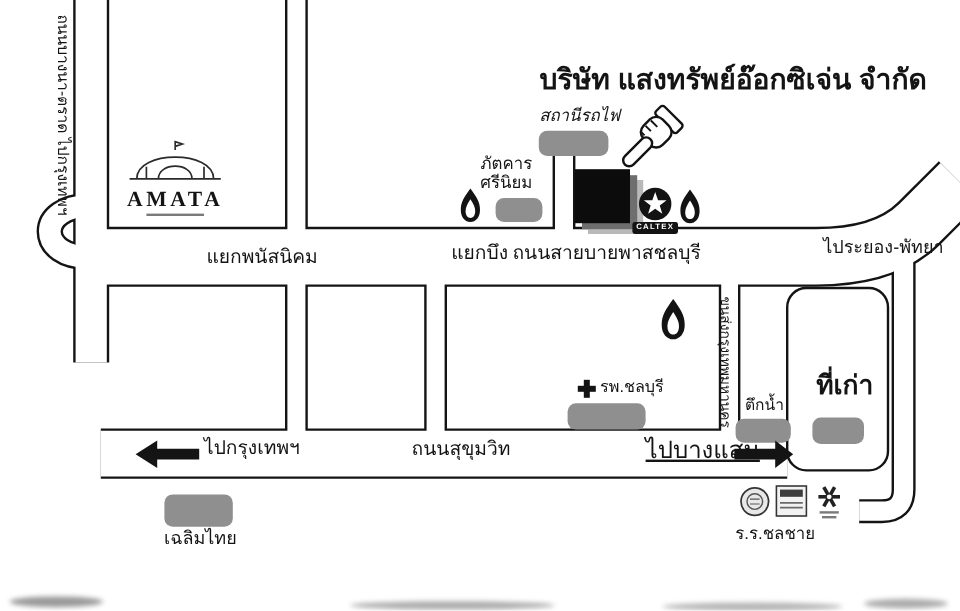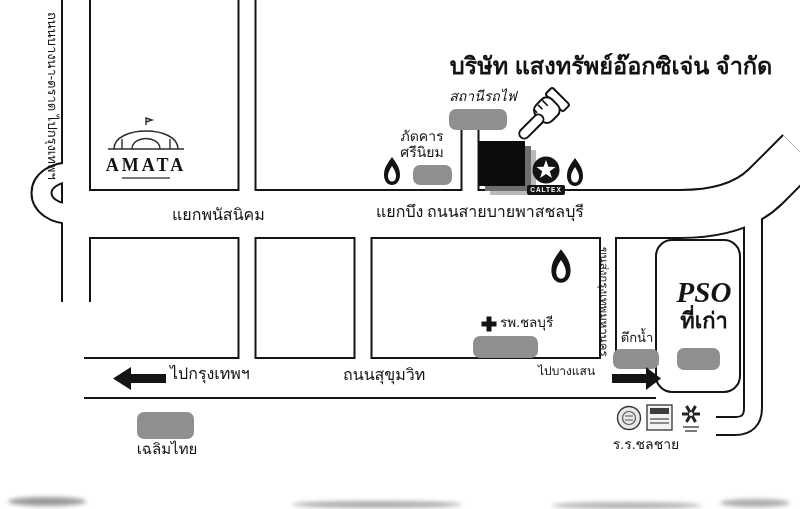--- a/index.html
+++ b/index.html
@@ -140,36 +140,36 @@
         <path d="M44,12 L44,5 L50,7 L44,9"></path>
       </g>
     </svg>
     <div class="aname">AMATA</div>
     <div class="aline"></div>
   </div>
 
   <div class="lbl" style="left:172px;top:206px;font-size:16px;">แยกพนัสนิคม</div>
   <div class="lbl" style="left:336px;top:203px;font-size:16px;margin-left:40px;">แยกบึง</div>
   <div class="lbl" style="left:427px;top:203px;font-size:16px;">ถนนสายบายพาสชลบุรี</div>
+  <div class="lbl" style="left:686px;top:199px;font-size:15px;">ไประยอง-พัทยา</div>
 
   <div class="lbl vtext" style="left:59px;top:12px;font-size:13px;">ถนนบางนา-ตราด ไปกรุงเทพฯ</div>
   <div class="lbl vtext" style="left:610px;top:247px;font-size:11.5px;">ขนส่งกรุงเทพมหานคร</div>
 
   <div class="caltexbar" style="left:527px;top:185px;width:38px;height:10px;">CALTEX</div>
 
   <div class="lbl" style="left:500px;top:315px;font-size:13.5px;">รพ.ชลบุรี</div>
 
-  <div class="lbl bold center" style="left:662px;top:276px;width:84px;font-size:29px;font-style:italic;font-family:'Liberation Serif','DejaVu Serif',serif;">PSO</div>
   <div class="lbl bold center" style="left:662px;top:309px;width:84px;font-size:22px;">ที่เก่า</div>
 
   <div class="lbl center" style="left:612px;top:331px;width:50px;font-size:13px;">ตึกน้ำ</div>
 
   <div class="lbl" style="left:343px;top:366px;font-size:16px;">ถนนสุขุมวิท</div>
   <div class="lbl" style="left:170px;top:365px;font-size:16px;">ไปกรุงเทพฯ</div>
-  <div class="lbl" style="left:538px;top:365px;font-size:12px;">ไปบางแสน</div>
+  <div class="lbl" style="left:538px;top:365px;font-size:20px;text-decoration:underline;">ไปบางแสน</div>
 
   <div class="lbl center" style="left:132px;top:441px;width:70px;font-size:15px;">เฉลิมไทย</div>
   <div class="lbl center" style="left:608px;top:437px;width:76px;font-size:14px;">ร.ร.ชลชาย</div>
 
   <div class="smudge" style="left:8px;top:497px;width:78px;height:9px;opacity:.55;"></div>
   <div class="smudge" style="left:292px;top:501px;width:170px;height:7px;opacity:.45;"></div>
   <div class="smudge" style="left:552px;top:502px;width:150px;height:7px;opacity:.4;"></div>
   <div class="smudge" style="left:720px;top:499px;width:70px;height:8px;opacity:.45;"></div>
 
 </div>

